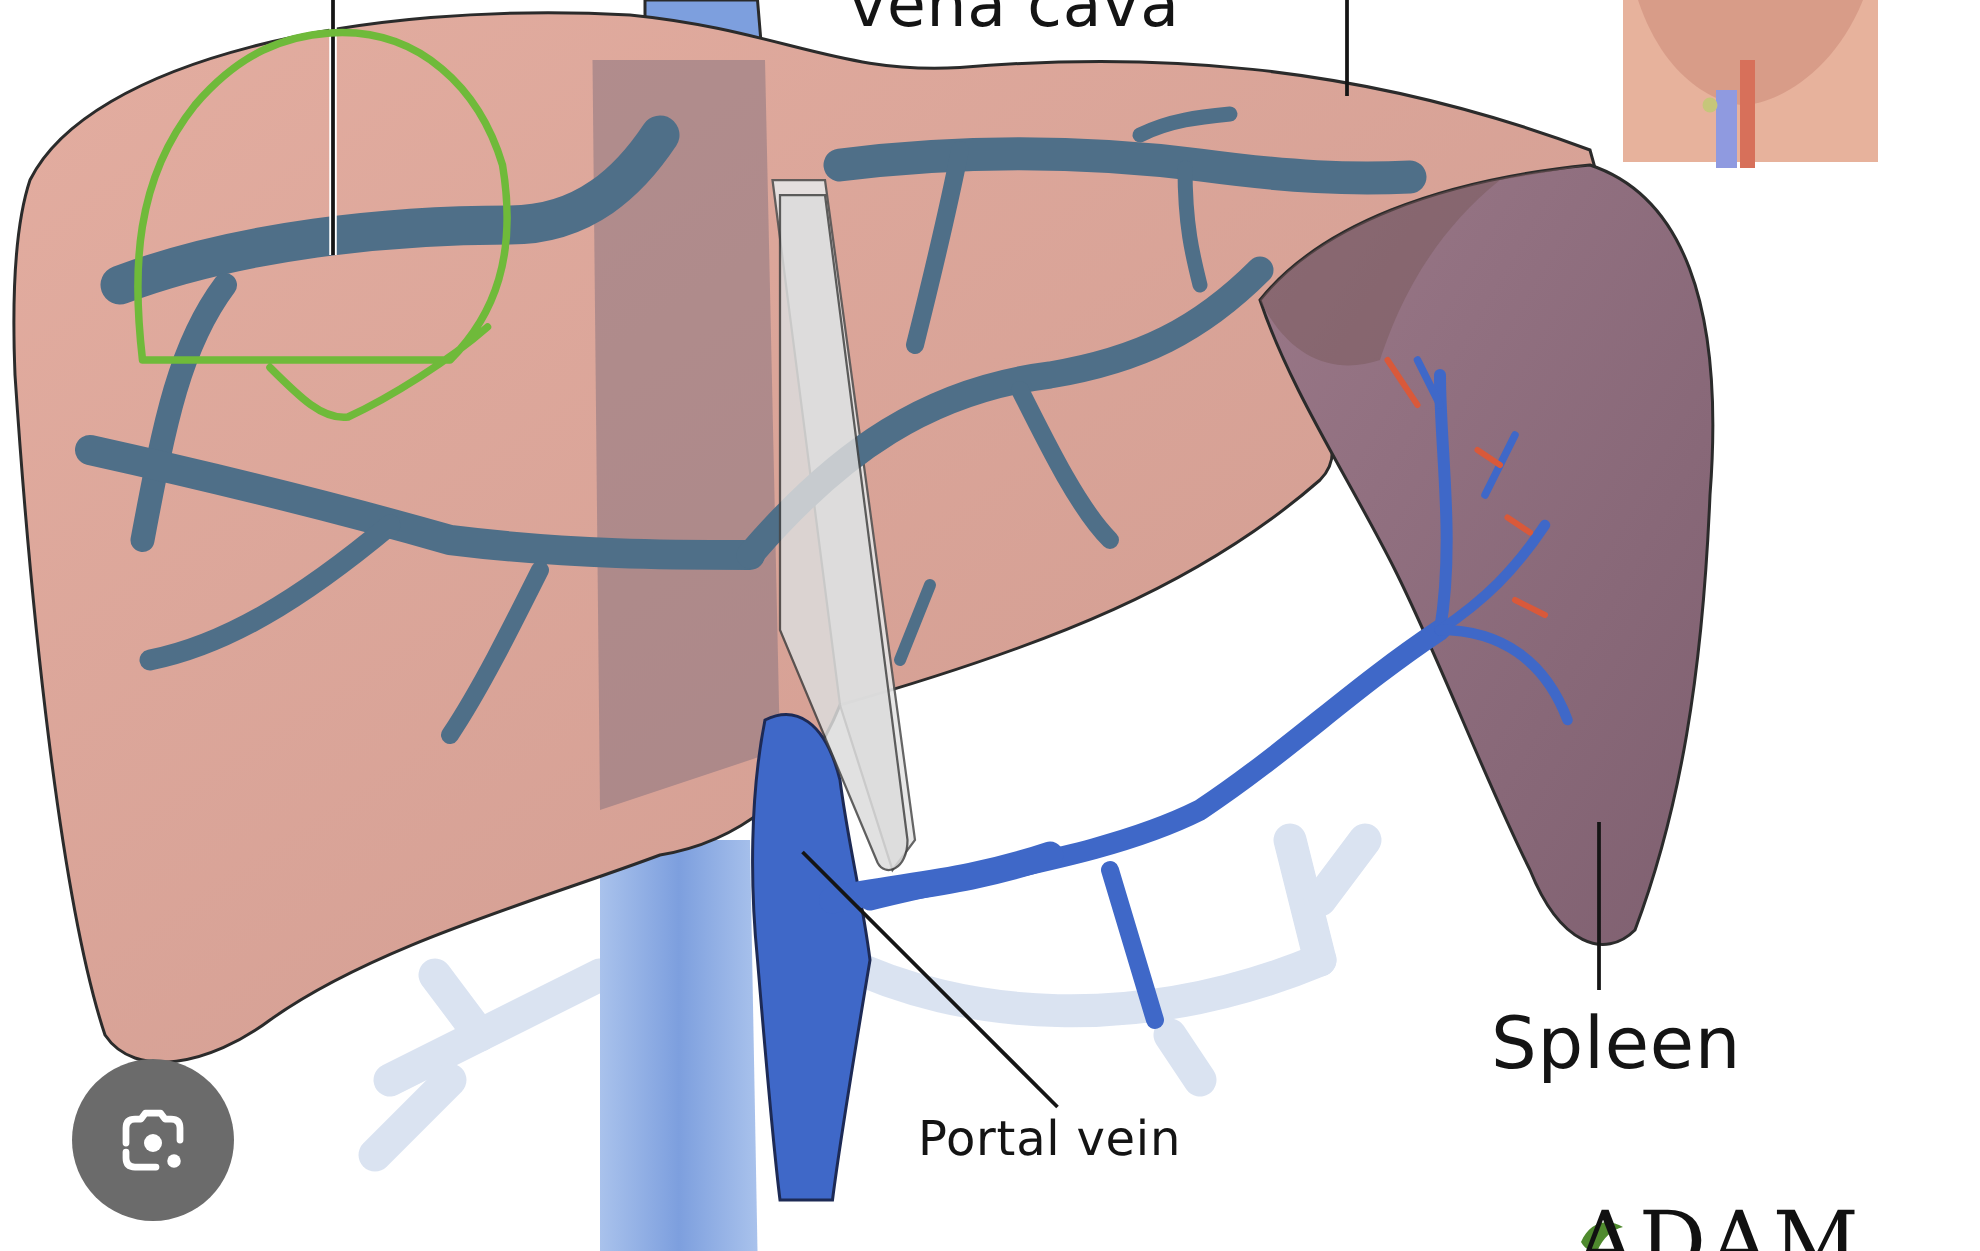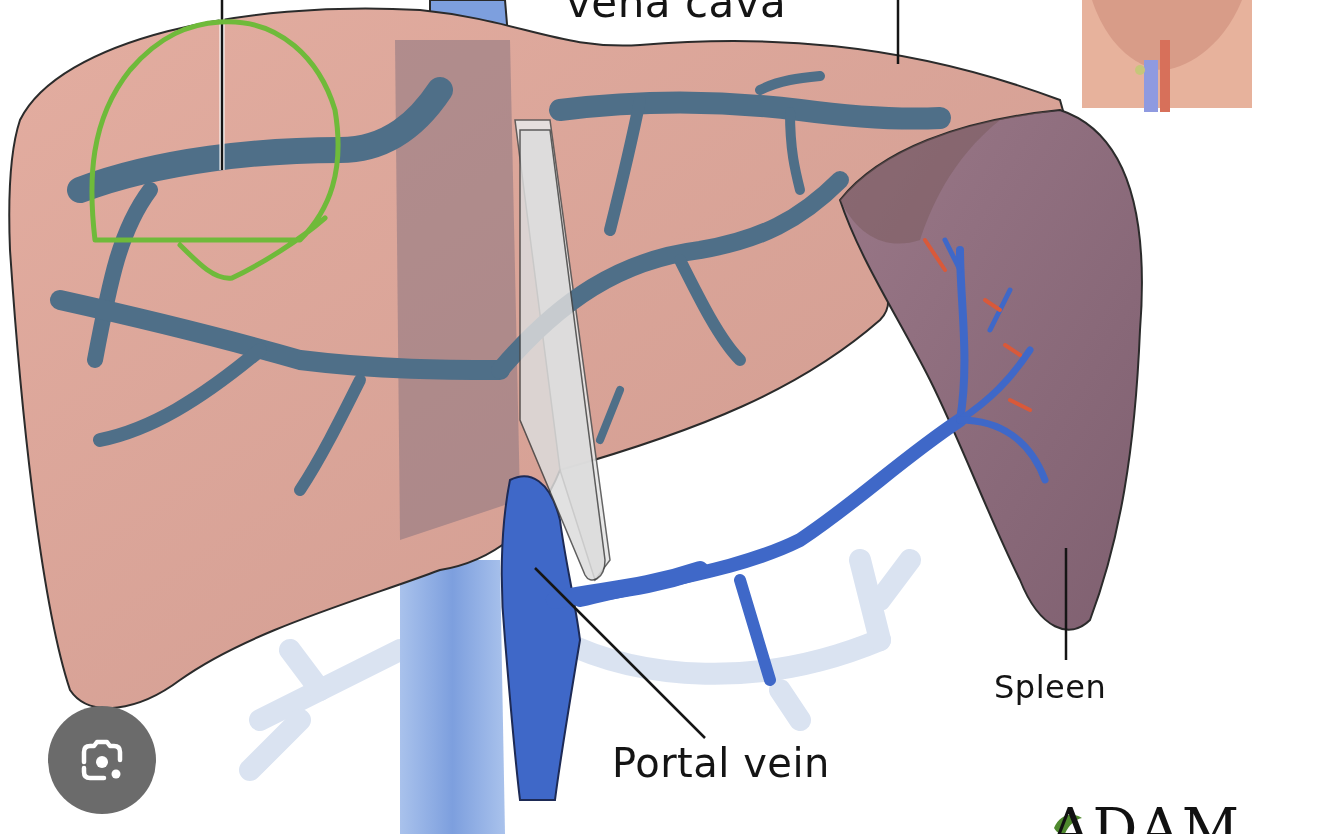--- a/index.html
+++ b/index.html
@@ -1,21 +1,21 @@
 <!DOCTYPE html>
 <html><head>
   <meta charset="utf-8">
   <style>
     html, body { margin: 0; padding: 0; }
     body { width: 1320px; height: 834px; overflow: hidden; background: #ffffff; position: relative; font-family: "DejaVu Sans", sans-serif; }
     .canvas { position: absolute; left: 0; top: 0; width: 1320px; height: 834px; }
     .label { position: absolute; color: #141414; font-family: "DejaVu Sans", sans-serif; white-space: nowrap; letter-spacing: 0.5px; }
     .label-vena { left: 566px; top: -22px; font-size: 42px; }
-    .label-spleen { left: 994px; top: 668px; font-size: 32px; }
-    .label-portal { left: 612px; top: 740px; font-size: 40px; }
+    .label-spleen { left: 994px; top: 668px; font-size: 48px; }
+    .label-portal { left: 612px; top: 740px; font-size: 32px; }
     .brand { position: absolute; left: 1050px; top: 796px; font-family: "DejaVu Serif", serif; font-size: 56px; color: #111; letter-spacing: 2px; }
     .brand-leaf { position: absolute; left: 1050px; top: 808px; width: 36px; height: 30px; }
     .lens-button { position: absolute; left: 48px; top: 706px; width: 108px; height: 108px; border-radius: 50%; background: #6b6b6b; display: flex; align-items: center; justify-content: center; cursor: pointer; }
     .thumb { position: absolute; left: 1072px; top: 0; width: 186px; height: 112px; }
   </style>
 </head>
 <body>
 
 <svg class="canvas" viewBox="0 0 1320 834" xmlns="http://www.w3.org/2000/svg">
   <defs>

